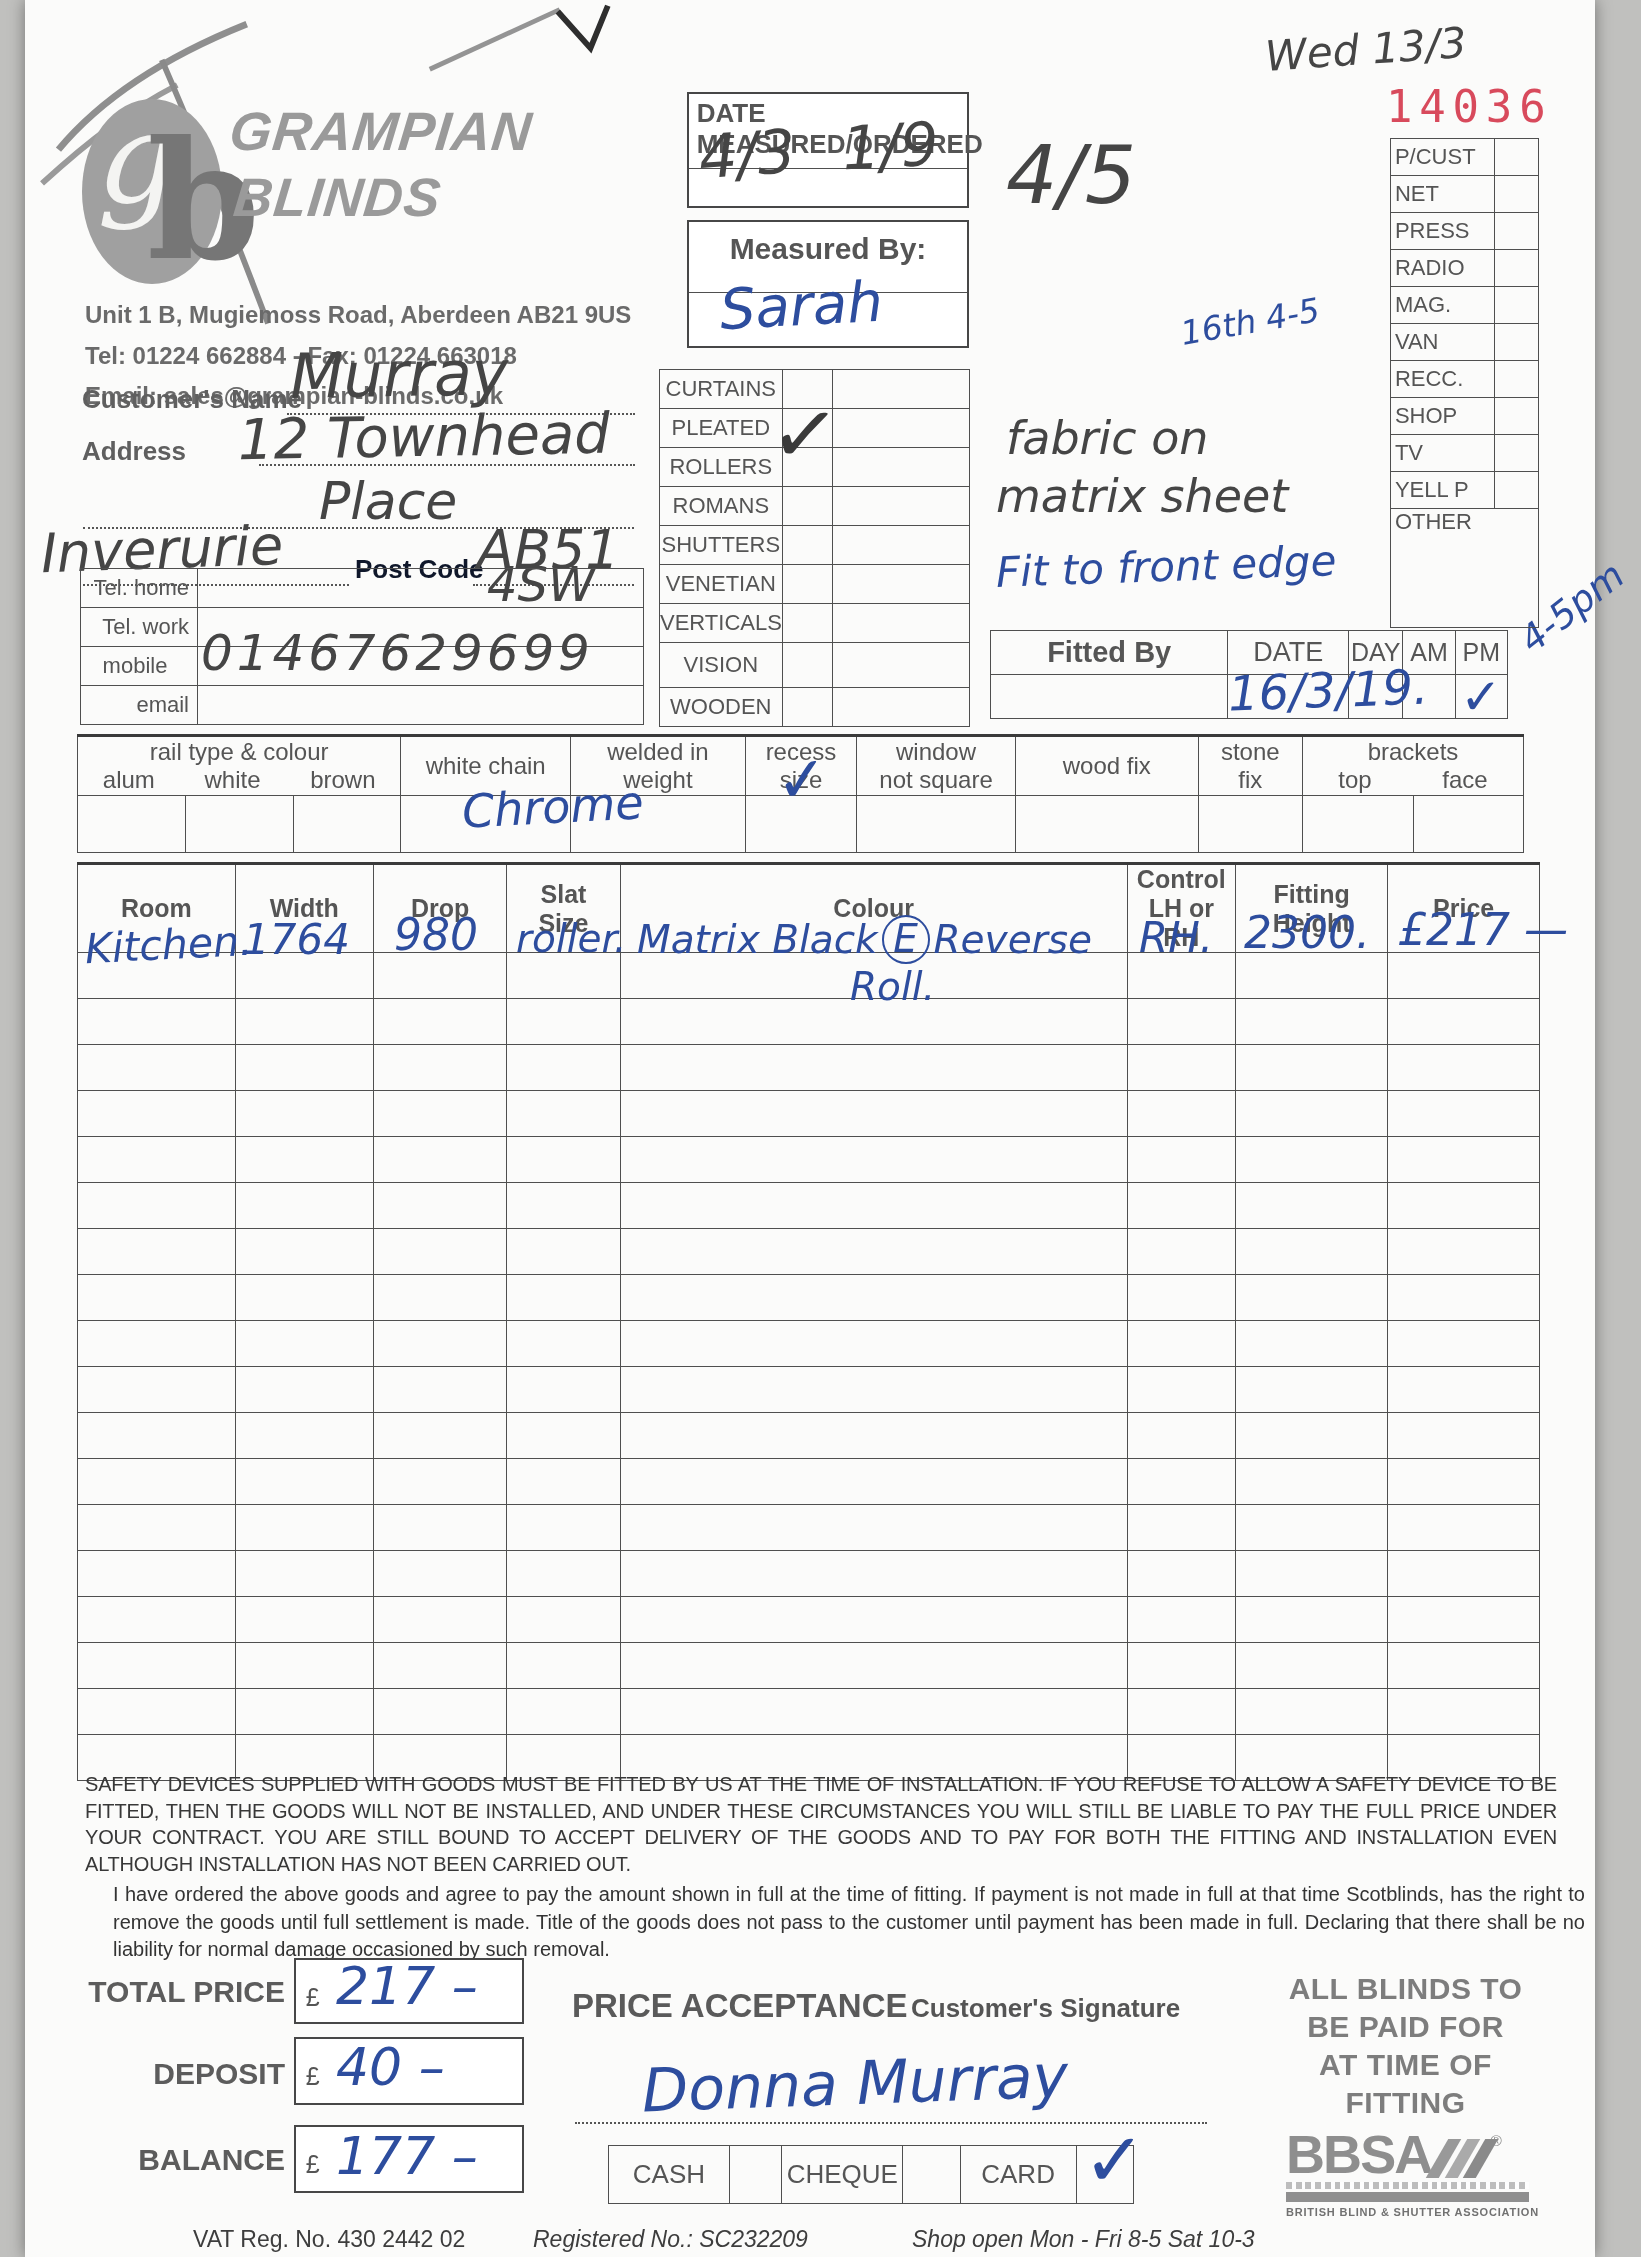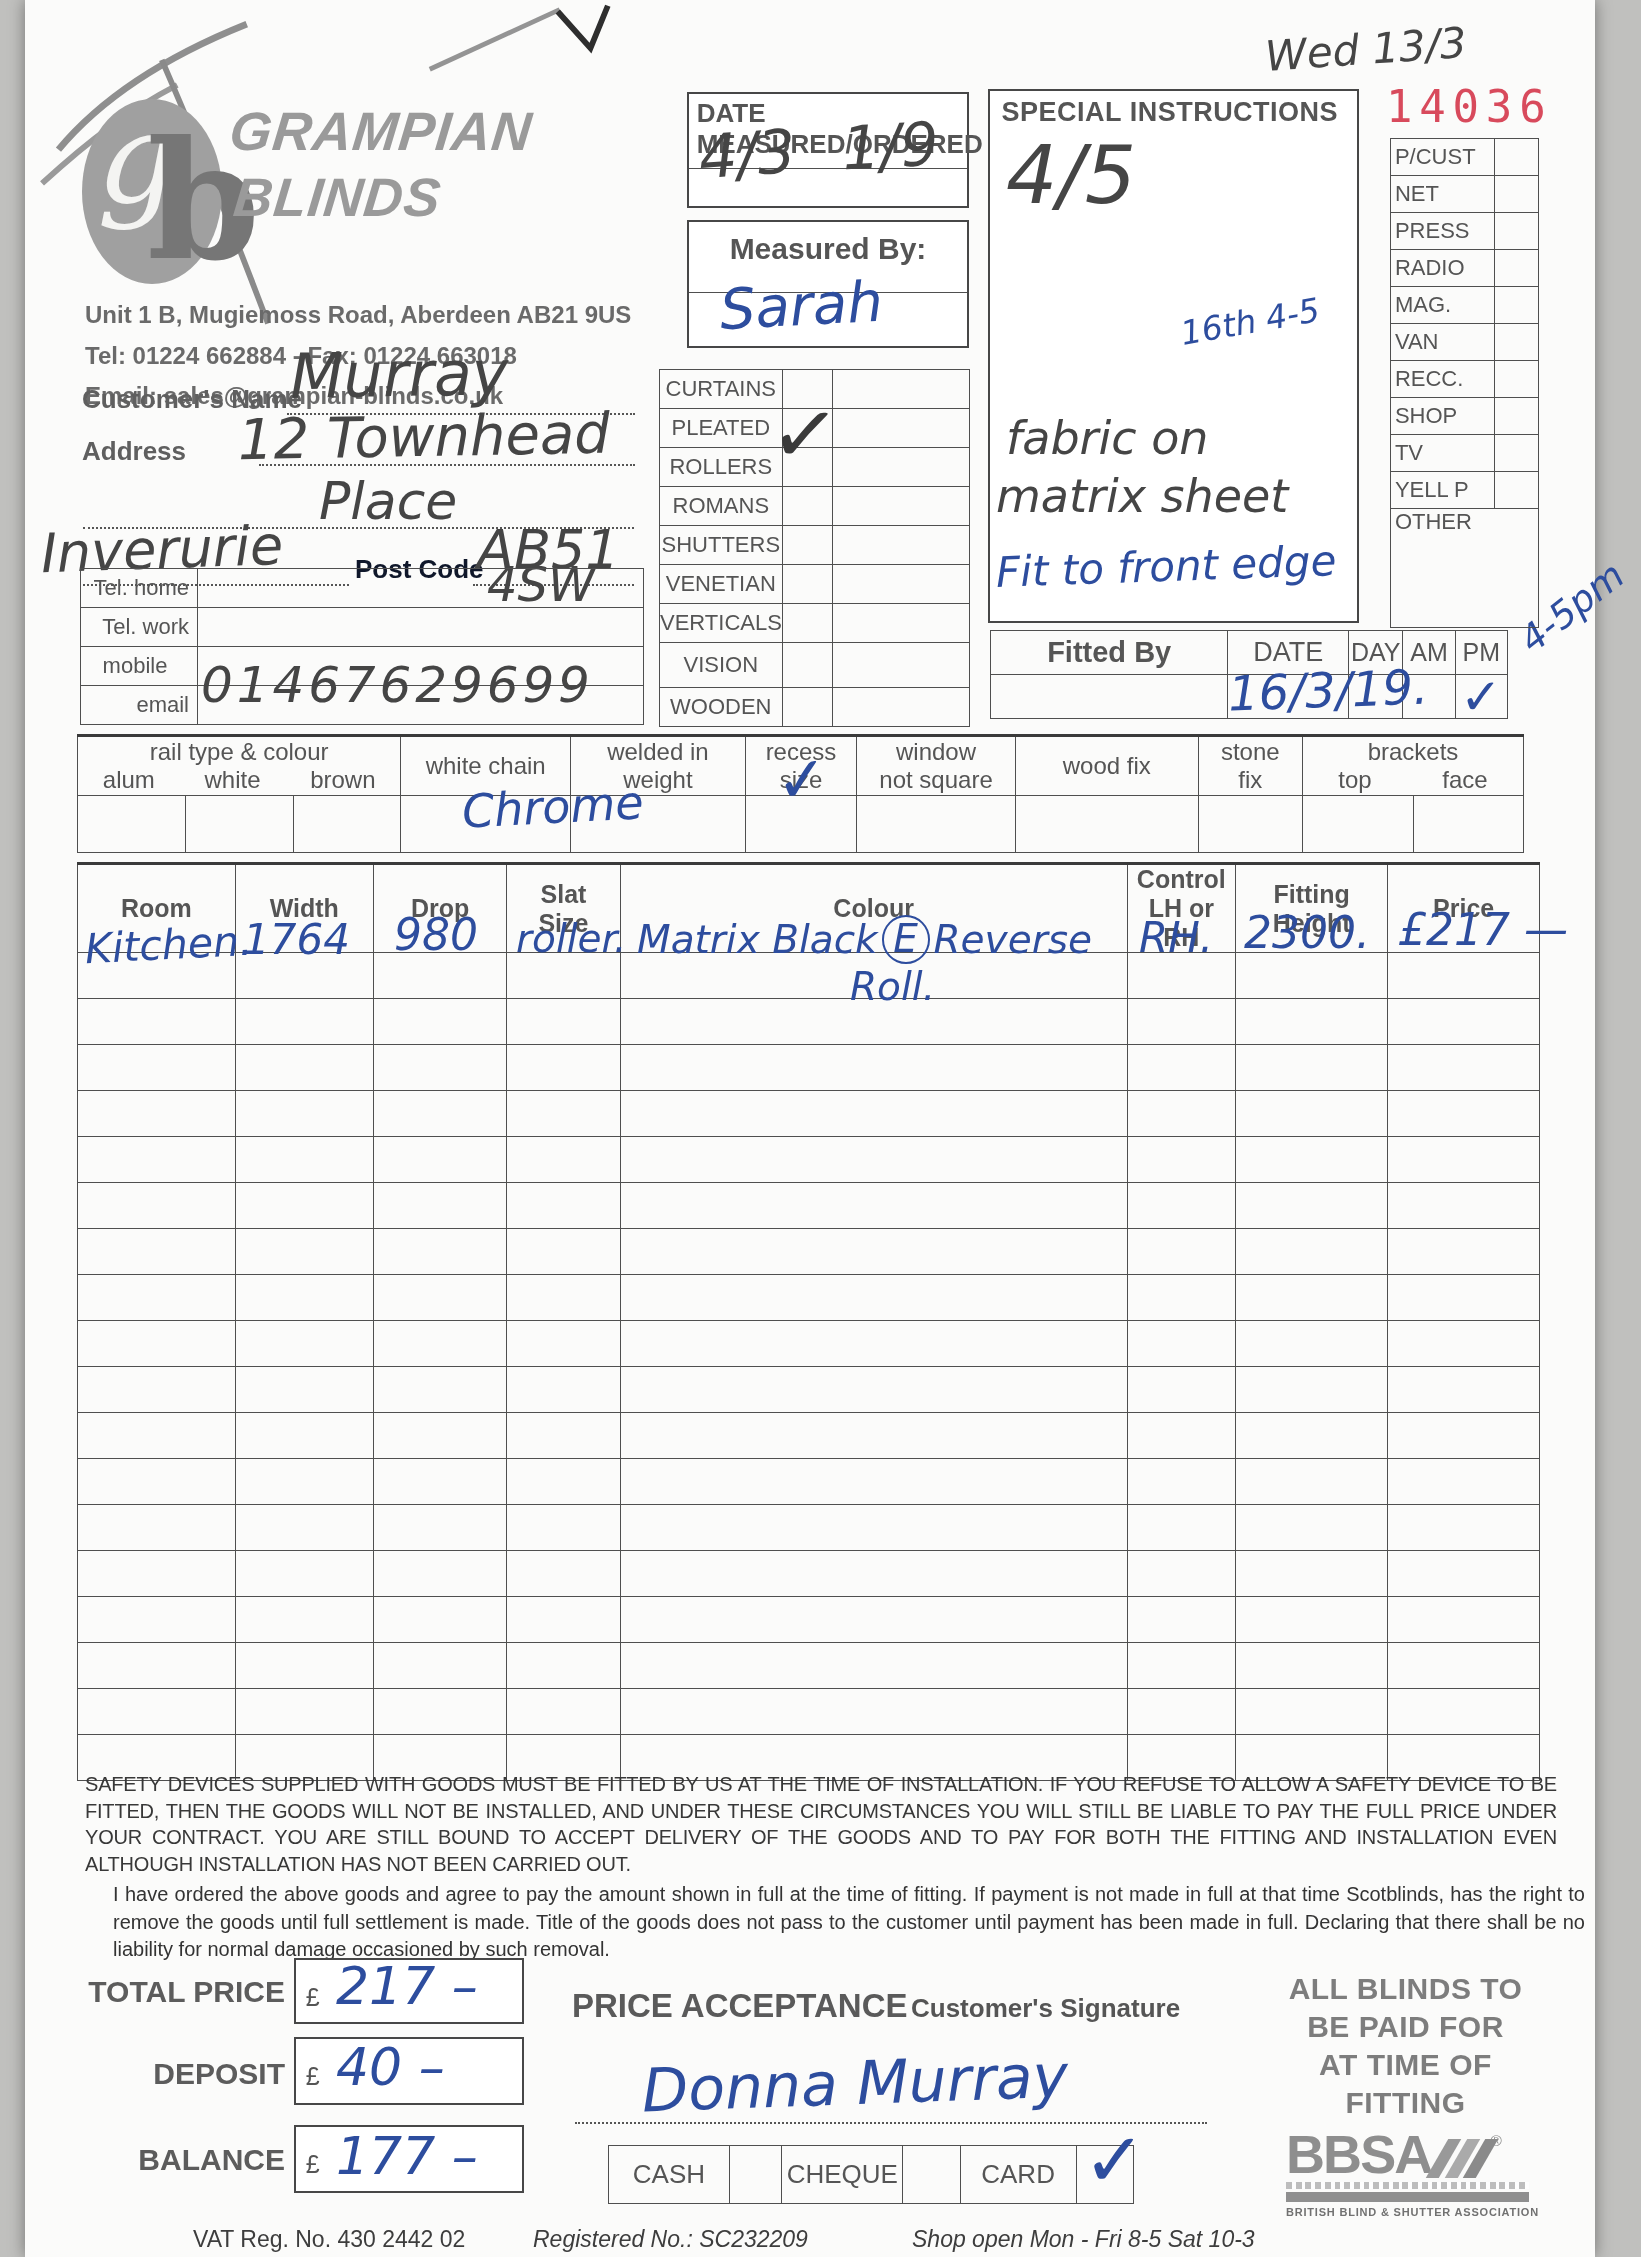--- a/index.html
+++ b/index.html
@@ -61,23 +61,20 @@
     </div>
   </div>
   <div class="abs hw pencil" style="left:699px;top:124px;font-size:60px;transform:rotate(-4deg);">4/3</div>
   <div class="abs hw pencil" style="left:842px;top:116px;font-size:60px;transform:rotate(-3deg);">1/9</div>
 
   <div class="abs box" style="left:687px;top:220px;width:278px;height:124px;">
     <div class="b" style="height:60px;border-bottom:1.9px solid #4f4f4f;font-size:30px;color:#555;text-align:center;padding-top:9.7px;">Measured By:</div>
   </div>
   <div class="abs hw pen" style="left:720px;top:278px;font-size:56px;transform:rotate(-3deg);">Sarah</div>
 
-  <div class="abs box" style="left:988px;top:89px;width:367px;height:530px;">
-    <div class="b" style="font-size:27px;color:#555;padding:5.8px 0 0 11.6px;letter-spacing:0.5px;">SPECIAL INSTRUCTIONS</div>
-  </div>
   <div class="abs hw pencil" style="left:1006px;top:135px;font-size:81px;">4/5</div>
   <div class="abs hw pen" style="left:1180px;top:305px;font-size:33px;transform:rotate(-10deg);">16th 4-5</div>
   <div class="abs hw pencil" style="left:1006px;top:415px;font-size:46px;">fabric on</div>
   <div class="abs hw pencil" style="left:996px;top:473px;font-size:46px;">matrix sheet</div>
   <div class="abs hw pen" style="left:996px;top:546px;font-size:42px;transform:rotate(-2deg);">Fit to front edge</div>
 
   <table class="frm abs" style="left:1390px;top:138px;width:147px;">
     <tbody>
         <tr style="height:37px;">
           <td class="cl" style="width:99px;text-align:left;padding-left:3.9px;">P/CUST</td>
@@ -153,21 +150,21 @@
     <tr style="height:39px;">
           <td class="cl" style="padding-right:7.7px;">mobile</td>
           <td></td>
         </tr>
     <tr style="height:39px;">
           <td class="cl" style="text-align:right;padding-right:7.7px;">email</td>
           <td></td>
         </tr>
   </tbody>
     </table>
-  <div class="abs hw pencil" style="left:201px;top:628px;font-size:50px;letter-spacing:3.9px;margin-top:32px;">01467629699</div>
+  <div class="abs hw pencil" style="left:201px;top:628px;font-size:50px;letter-spacing:3.9px;">01467629699</div>
 
   <table class="frm abs" style="left:659px;top:369px;width:311px;">
     <tbody>
         <tr style="height:39px;">
           <td class="cl" style="width:120px;">CURTAINS</td>
           <td style="width:49px;"></td>
           <td style="width:134px;"></td>
         </tr>
     <tr style="height:39px;">
           <td class="cl">PLEATED</td>

